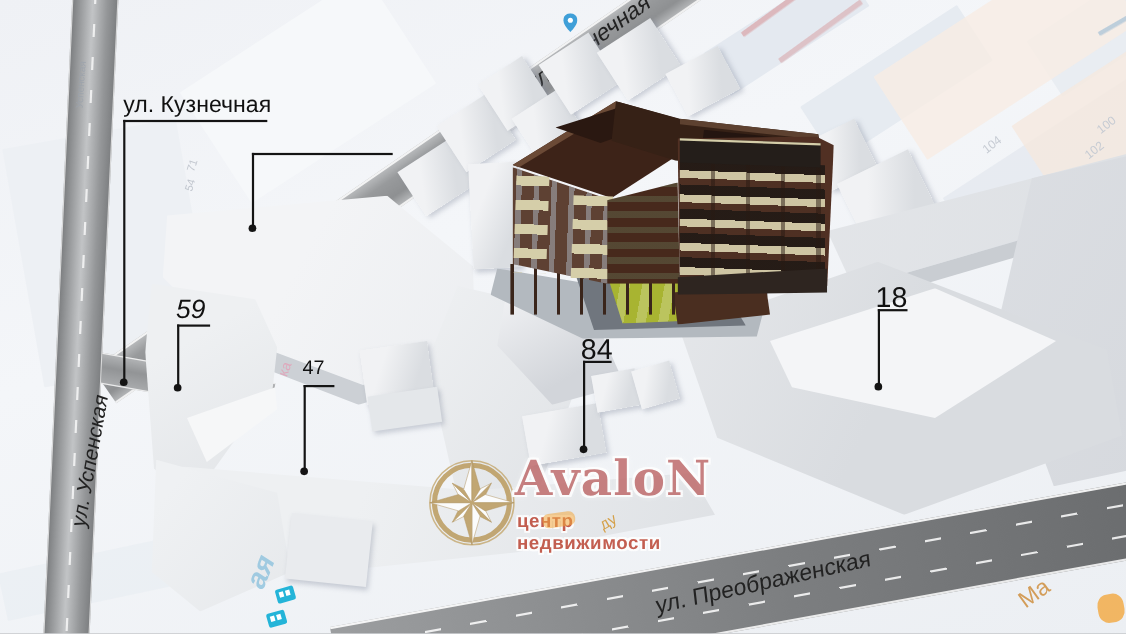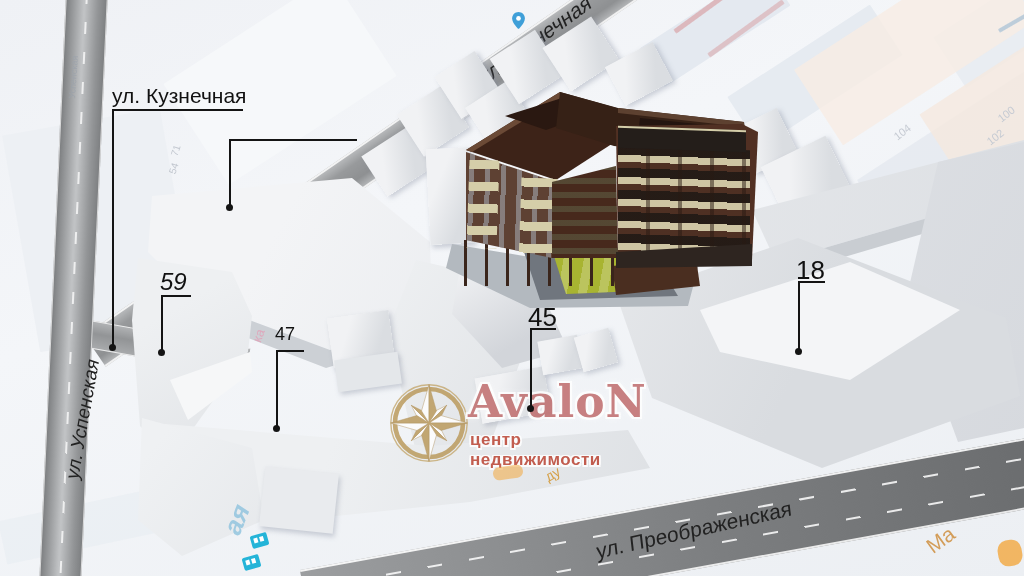--- a/index.html
+++ b/index.html
@@ -33,21 +33,21 @@
     border-top:2px solid rgba(255,255,255,.9);border-bottom:2px solid rgba(255,255,255,.85);}
   .lane{position:absolute;left:0;width:100%;height:2px;
     background:repeating-linear-gradient(90deg,#fff 0 15px,transparent 15px 42px);opacity:.85;}
   .roadname{position:absolute;color:#222;white-space:nowrap;}
   
   .co-label{position:absolute;color:#111;font-weight:500;white-space:nowrap;}
   .co-h{position:absolute;height:2px;background:#141414;}
   .co-v{position:absolute;width:2px;background:#141414;}
   .co-dot{position:absolute;width:7px;height:7px;border-radius:50%;background:#141414;}
   
-  #logo{position:absolute;left:388px;top:380px;width:260px;height:84px;opacity:.85;}
+  #logo{position:absolute;left:388px;top:414px;width:260px;height:84px;opacity:.85;}
   #brand{position:absolute;left:80px;top:-4px;font-family:"DejaVu Serif",serif;font-weight:bold;
     font-size:44px;color:#c06d6d;letter-spacing:1px;
     text-shadow:-2px 0 0 #fff,2px 0 0 #fff,0 -2px 0 #fff,0 2px 0 #fff,
       -2px -2px 0 #fff,2px 2px 0 #fff,-2px 2px 0 #fff,2px -2px 0 #fff,0 0 6px #fff;}
   #tagline{position:absolute;left:82px;top:50px;font-weight:bold;font-size:17px;color:#bc4534;
     letter-spacing:.5px;
     text-shadow:-1.5px 0 0 #fff,1.5px 0 0 #fff,0 -1.5px 0 #fff,0 1.5px 0 #fff,
       -1.5px -1.5px 0 #fff,1.5px 1.5px 0 #fff,-1.5px 1.5px 0 #fff,1.5px -1.5px 0 #fff;}
   .poi-transit{position:absolute;width:17px;height:13px;background:#24b4d8;border-radius:2px;}
   .poi-transit::before{content:"";position:absolute;left:3px;top:3px;width:4px;height:5px;background:#fff;}
@@ -208,21 +208,21 @@
   <div class="co-label" style="left:160px;top:268px;font-size:24px;font-style:italic;">59</div>
   <div class="co-h" style="left:161px;top:295px;width:30px;"></div>
   <div class="co-v" style="left:161px;top:295px;height:56px;"></div>
   <div class="co-dot" style="left:158px;top:349px;"></div>
 
   <div class="co-label" style="left:275px;top:324px;font-size:18px;">47</div>
   <div class="co-h" style="left:276px;top:350px;width:28px;"></div>
   <div class="co-v" style="left:276px;top:350px;height:77px;"></div>
   <div class="co-dot" style="left:273px;top:425px;"></div>
 
-  <div class="co-label" style="left:528px;top:302px;font-size:26px;">45</div>
+  <div class="co-label" style="left:528px;top:302px;font-size:26px;">84</div>
   <div class="co-h" style="left:530px;top:328px;width:26px;"></div>
   <div class="co-v" style="left:530px;top:328px;height:79px;"></div>
   <div class="co-dot" style="left:527px;top:405px;"></div>
 
   <div class="co-label" style="left:796px;top:255px;font-size:26px;">18</div>
   <div class="co-h" style="left:798px;top:281px;width:27px;"></div>
   <div class="co-v" style="left:798px;top:281px;height:69px;"></div>
   <div class="co-dot" style="left:795px;top:348px;"></div>
 
   <div class="frag" style="left:893px;top:126px;font-size:11px;color:#c6cbd3;transform:rotate(-38deg);">104</div>

